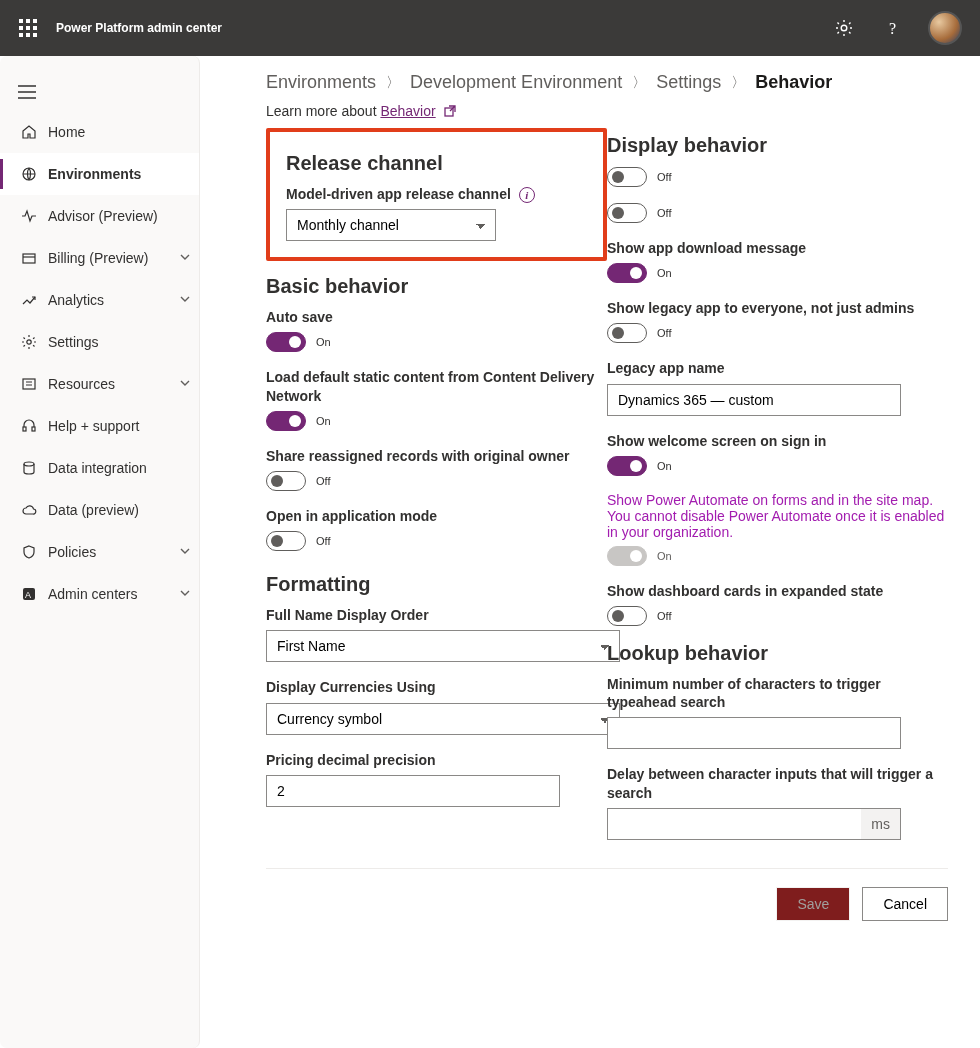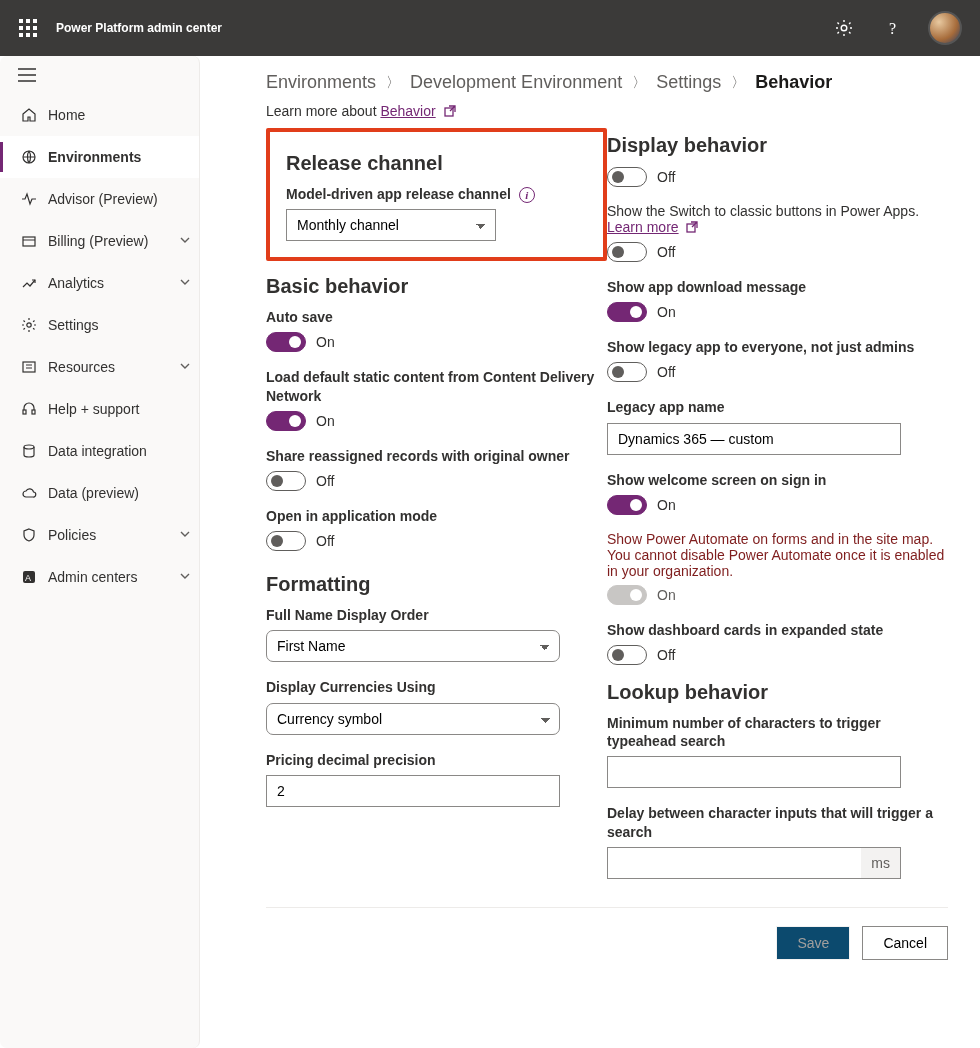--- a/index.html
+++ b/index.html
@@ -36,21 +36,21 @@
   .icon-btn { width: 32px; height: 32px; display:flex; align-items:center; justify-content:center; cursor:pointer; }
   .avatar { width: 34px; height: 34px; border-radius: 50%; background: radial-gradient(circle at 30% 30%, #e8c9a0, #a66b3a 60%, #2d3e63); border: 2px solid #555; cursor:pointer; }
 
   
   .shell { display:flex; height: calc(100% - 56px); }
   .leftnav {
     width: 200px;
     background: #faf9f8;
     border-right: 1px solid #edebe9;
     overflow-y: auto;
-    padding-top: 4px;
+    padding-top: 21px;
     border-radius: 7px;
   }
   .nav-hamburger { padding: 8px 18px 12px 18px; cursor:pointer; }
   .nav-hamburger svg { display:block; }
   .nav-item {
     display:flex; align-items:center;
     height: 42px;
     padding: 0 8px 0 18px;
     cursor:pointer;
     position: relative;
@@ -80,69 +80,69 @@
   .learn-line a { color:#742774; text-decoration:underline; }
   .ext-icon { display:inline-block; margin-left:4px; vertical-align:-1px;}
 
   .columns { display:flex; }
   .col { flex: 1; min-width:0; }
 
   .highlight-box { border: 4px solid #e13d1a; padding: 14px 16px 4px 16px; border-radius:2px; margin-bottom: 14px;}
   h2.section { font-size:20px; font-weight:600; margin: 6px 0 10px 0; }
   .field-label { font-weight:600; margin: 10px 0 6px 0; line-height:1.3;}
   .field-desc { color:#323130; }
-  .field-desc.muted { color:#7f1d1d; }
+  .field-desc.muted { color:#a21caf; }
   .info-i { display:inline-flex; width:16px; height:16px; border:1px solid #742774; border-radius:50%; color:#742774; align-items:center; justify-content:center; font-size:11px; font-style:italic; font-family:Georgia,serif; margin-left:4px;}
   .select {
     width: 210px; height: 32px;
     border:1px solid #8a8886;
     padding: 4px 28px 4px 10px;
     background:#fff;
     font-size:14px;
     appearance:none;
     -webkit-appearance:none;
     background-image: linear-gradient(45deg, transparent 50%, #605e5c 50%), linear-gradient(135deg, #605e5c 50%, transparent 50%);
     background-position: right 14px top 14px, right 9px top 14px;
     background-size: 5px 5px, 5px 5px;
     background-repeat: no-repeat;
   }
-  .select.full { width: 294px; border-radius: 7px; }
+  .select.full { width: 354px; }
   .textbox {
     width: 294px; height: 32px;
     border:1px solid #8a8886;
     padding: 4px 10px;
     font-size:14px;
   }
   .textbox-wrap-suffix { display:flex; width:294px; border:1px solid #8a8886; height:32px;}
   .textbox-wrap-suffix input { flex:1; border:none; padding:4px 10px; font-size:14px; outline:none;}
   .textbox-wrap-suffix .suffix { background:#f3f2f1; padding:0 10px; display:flex; align-items:center; color:#605e5c;}
 
   .toggle-row { display:flex; align-items:center; gap:10px; margin: 6px 0 16px 0;}
   .toggle {
     width: 40px; height:20px; border-radius:10px; position:relative; cursor:pointer;
     border:1px solid #605e5c; background:#fff;
   }
   .toggle::after { content:""; position:absolute; top:3px; left:4px; width:12px; height:12px; border-radius:50%; background:#605e5c;}
   .toggle.on { background:#742774; border-color:#742774;}
   .toggle.on::after { background:#fff; left:auto; right:4px;}
   .toggle.disabled { background:#c8c6c4; border-color:#c8c6c4; cursor:default;}
   .toggle.disabled::after { background:#fff; left:auto; right:4px;}
-  .toggle-label { font-size:14px;}
+  .toggle-label { font-size:11px;}
   .muted-text { color:#605e5c;}
 
   .link { color:#742774; text-decoration:underline; cursor:pointer;}
 
   .footer {
     border-top:1px solid #edebe9;
     margin-top: 28px;
     padding: 18px 0 40px 0;
     display:flex; justify-content:flex-end; gap:12px;
   }
   .btn { height: 34px; padding: 0 20px; font-size:14px; border:1px solid #8a8886; background:#fff; cursor:pointer;}
-  .btn.disabled { background:#0c4a6e; border-color:#f3f2f1; color:#a19f9d; cursor:default;}
+  .btn.disabled { background:#7f1d1d; border-color:#f3f2f1; color:#a19f9d; cursor:default;}
 </style>
 </head>
 <body>
 
 <div class="topbar">
   <div class="waffle">
     <div class="waffle-grid">
       <span></span>
         <span></span>
         <span></span>
@@ -383,27 +383,20 @@
       </div>
 
       <div class="col">
         <h2 class="section">Display behavior</h2>
 
         <div class="toggle-row">
           <div class="toggle"></div>
           <span class="toggle-label">Off</span>
         </div>
 
-        <div class="field-desc">
-          <span>Show the Switch to classic buttons in Power Apps. </span><a class="link">Learn more</a>
-          <span class="ext-icon"><svg width="12" height="12" viewBox="0 0 12 12" fill="none" stroke="#742774" stroke-width="1.3">
-                    <rect x="1" y="3" width="8" height="8"></rect>
-                    <path d="M5 1h6v6M11 1L6 6"></path>
-                  </svg></span>
-        </div>
         <div class="toggle-row">
           <div class="toggle"></div>
           <span class="toggle-label">Off</span>
         </div>
 
         <div class="field-label">Show app download message</div>
         <div class="toggle-row">
           <div class="toggle on"></div>
           <span class="toggle-label">On</span>
         </div>

